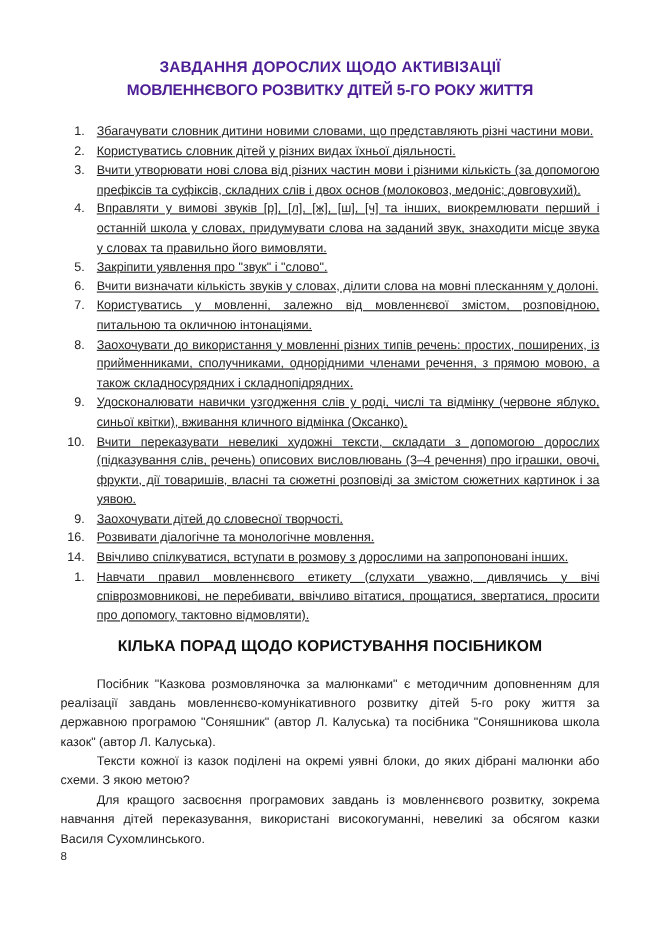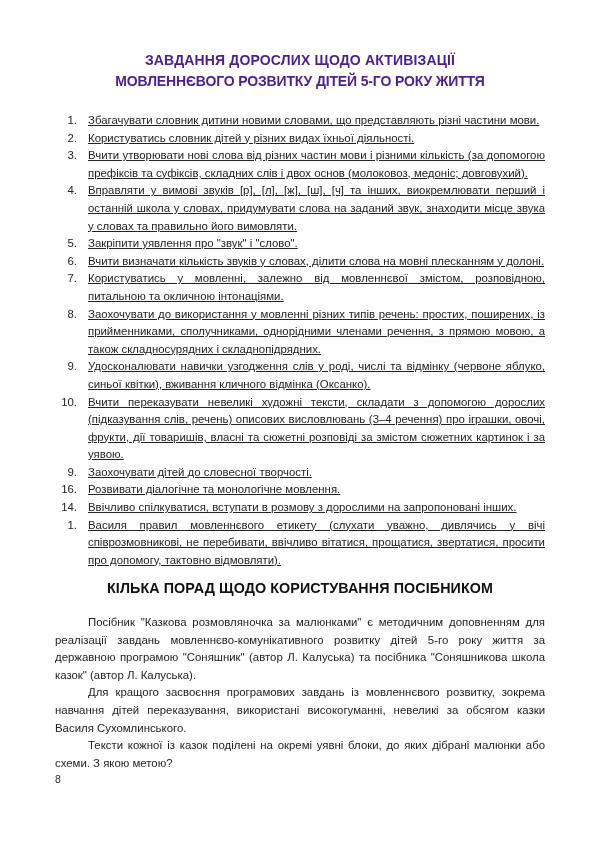--- a/index.html
+++ b/index.html
@@ -169,27 +169,27 @@
       <li class="task-item">
         <span class="task-num">16.</span>
         <span class="task-text">Розвивати діалогічне та монологічне мовлення.</span>
       </li>
       <li class="task-item">
         <span class="task-num">14.</span>
         <span class="task-text">Ввічливо спілкуватися, вступати в розмову з дорослими на запропоновані інших.</span>
       </li>
       <li class="task-item">
         <span class="task-num">1.</span>
-        <span class="task-text">Василя правил мовленнєвого етикету (слухати уважно, дивлячись у вічі співрозмовникові, не перебивати, ввічливо вітатися, прощатися, звертатися, просити про допомогу, тактовно відмовляти).</span>
+        <span class="task-text">Навчати правил мовленнєвого етикету (слухати уважно, дивлячись у вічі співрозмовникові, не перебивати, ввічливо вітатися, прощатися, звертатися, просити про допомогу, тактовно відмовляти).</span>
       </li>
     </ol>
 
   <div class="section-title">КІЛЬКА ПОРАД ЩОДО КОРИСТУВАННЯ ПОСІБНИКОМ</div>
 
   <div class="advice-body">
       <p class="advice-para">Посібник "Казкова розмовляночка за малюнками" є методичним доповненням для реалізації завдань мовленнєво-комунікативного розвитку дітей 5-го року життя за державною програмою "Соняшник" (автор Л. Калуська) та посібника "Соняшникова школа казок" (автор Л. Калуська).</p>
+      <p class="advice-para">Тексти кожної із казок поділені на окремі уявні блоки, до яких дібрані малюнки або схеми. З якою метою?</p>
       <p class="advice-para">Для кращого засвоєння програмових завдань із мовленнєвого розвитку, зокрема навчання дітей переказування, використані високогуманні, невеликі за обсягом казки Василя Сухомлинського.</p>
-      <p class="advice-para">Тексти кожної із казок поділені на окремі уявні блоки, до яких дібрані малюнки або схеми. З якою метою?</p>
     </div>
 
   <div class="folio">8</div>
 
 </div>
 
 </body></html>

